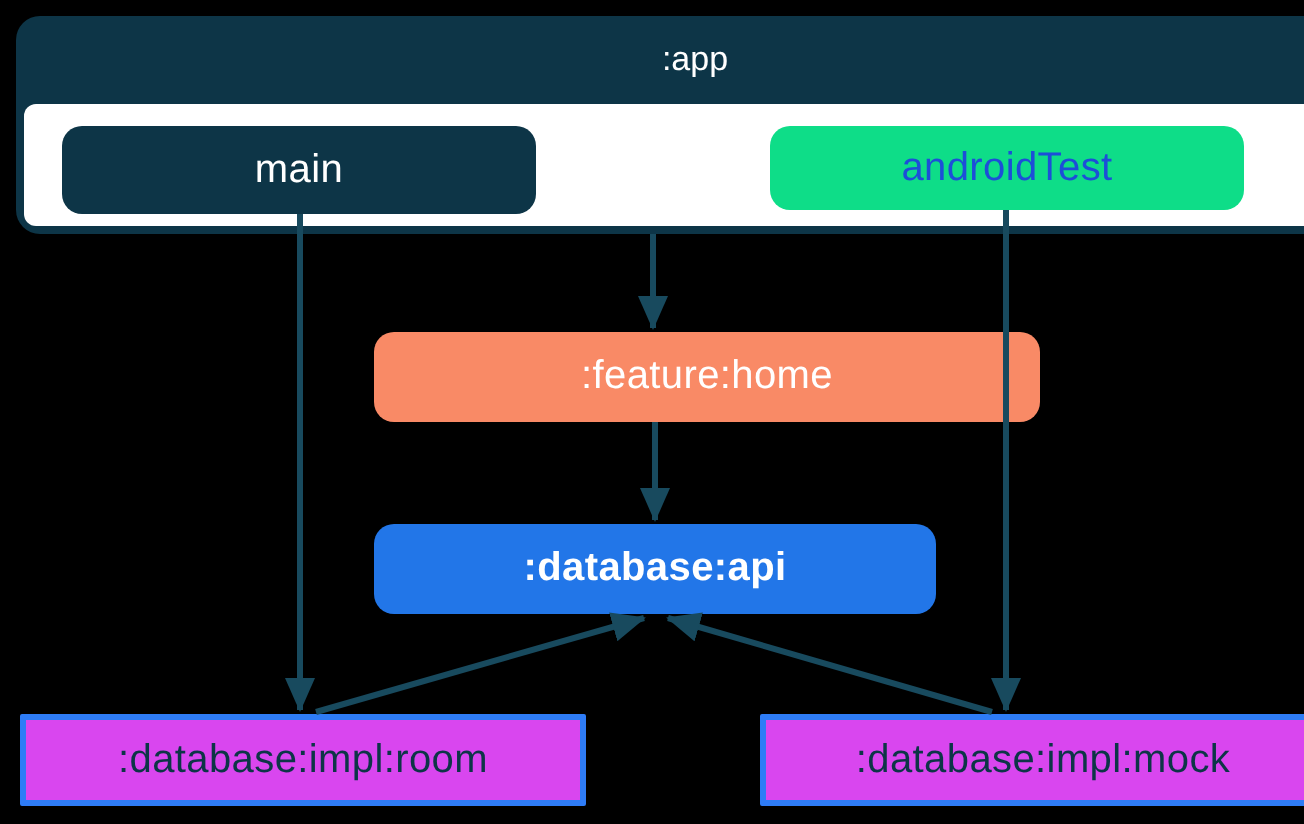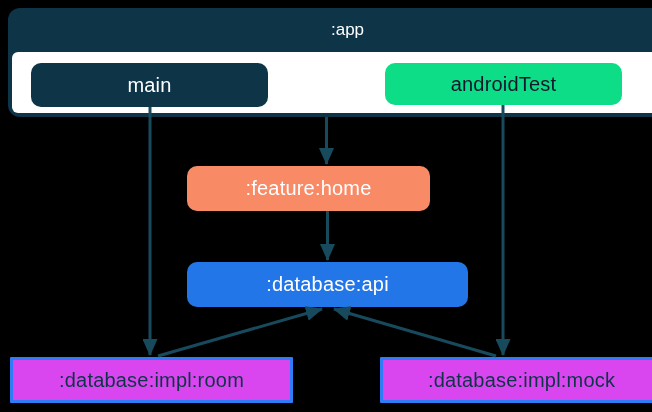--- a/index.html
+++ b/index.html
@@ -37,32 +37,33 @@
     background: #FFFFFF;
     border-radius: 6px;
   }
   .chip-main {
     left: 31px; top: 63px; width: 237px; height: 44px;
     background: #0D3547; color: #FFFFFF;
     border-radius: 10px;
   }
   .chip-androidtest {
     left: 385px; top: 63px; width: 237px; height: 42px;
-    background: #0EDD88; color: #0f172a;
+    background: #0EDD88; color: #1d4ed8;
     border-radius: 10px;
   }
   .module-feature-home {
-    left: 187px; top: 166px; width: 243px; height: 45px;
+    left: 187px; top: 166px; width: 333px; height: 45px;
     background: #F98A66; color: #FFFFFF;
     border-radius: 10px;
   }
   .module-database-api {
     left: 187px; top: 262px; width: 281px; height: 45px;
     background: #2276E8; color: #FFFFFF;
     border-radius: 10px;
+    font-weight: bold;
   }
   .module-impl {
     width: 283px; height: 46px; top: 357px;
     background: #d946ef; color: #0D3547;
     border: 3px solid #2E7CF6;
     border-radius: 1px;
   }
   .module-impl-room { left: 10px; }
   .module-impl-mock { left: 380px; }
   .edges-svg {

